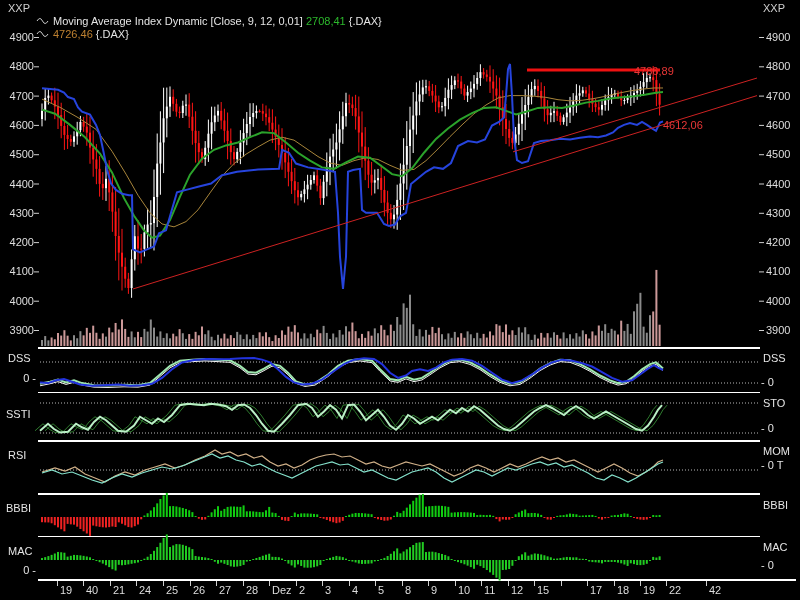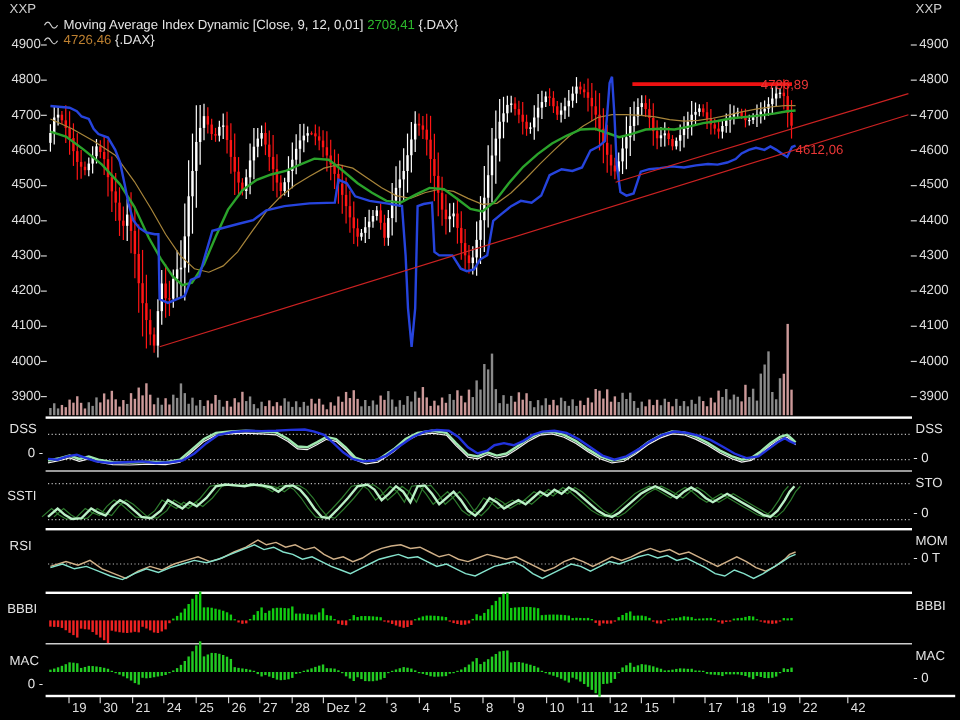--- a/index.html
+++ b/index.html
@@ -1126,21 +1126,21 @@
       <div class="axl yl-right" style="top:206.8px">4300</div>
       <div class="axl yl-left" style="top:236.1px">4200</div>
       <div class="axl yl-right" style="top:236.1px">4200</div>
       <div class="axl yl-left" style="top:265.4px">4100</div>
       <div class="axl yl-right" style="top:265.4px">4100</div>
       <div class="axl yl-left" style="top:294.7px">4000</div>
       <div class="axl yl-right" style="top:294.7px">4000</div>
       <div class="axl yl-left" style="top:324px">3900</div>
       <div class="axl yl-right" style="top:324px">3900</div>
       <div class="axl " style="left:60px;top:584px">19</div>
-      <div class="axl " style="left:86px;top:584px">30</div>
+      <div class="axl " style="left:86px;top:584px">40</div>
       <div class="axl " style="left:113px;top:584px">21</div>
       <div class="axl " style="left:139px;top:584px">24</div>
       <div class="axl " style="left:166px;top:584px">25</div>
       <div class="axl " style="left:193px;top:584px">26</div>
       <div class="axl " style="left:219px;top:584px">27</div>
       <div class="axl " style="left:246px;top:584px">28</div>
       <div class="axl " style="left:272px;top:584px">Dez</div>
       <div class="axl " style="left:299px;top:584px">2</div>
       <div class="axl " style="left:325px;top:584px">3</div>
       <div class="axl " style="left:352px;top:584px">4</div>

